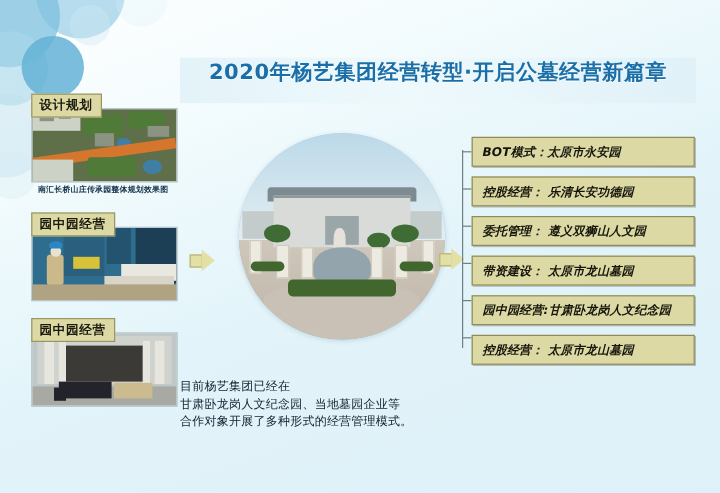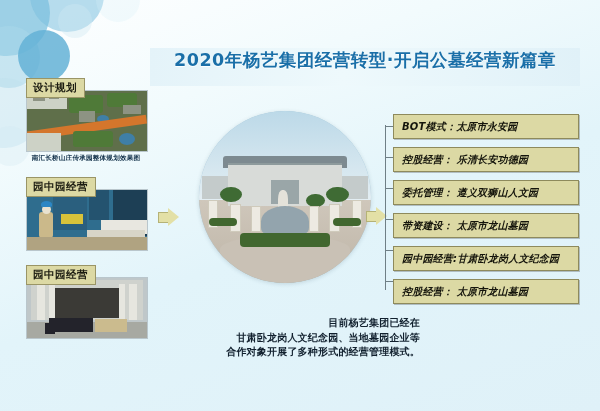--- a/index.html
+++ b/index.html
@@ -209,24 +209,24 @@
     letter-spacing: .2px;
     white-space: nowrap;
     padding-left: 8px;
   }
 
   
   .bottom-note {
     position: absolute;
     left: 150px; top: 316px;
     width: 270px;
-    text-align: right;
+    text-align: left;
     color: #11202e;
     font-size: 10px;
-    font-weight: bold;
+    font-weight: normal;
     line-height: 1.45;
     letter-spacing: .2px;
   }
   .bottom-note div { white-space: nowrap; }
 </style>
 </head>
 <body>
 
 <div id="poster">
 

